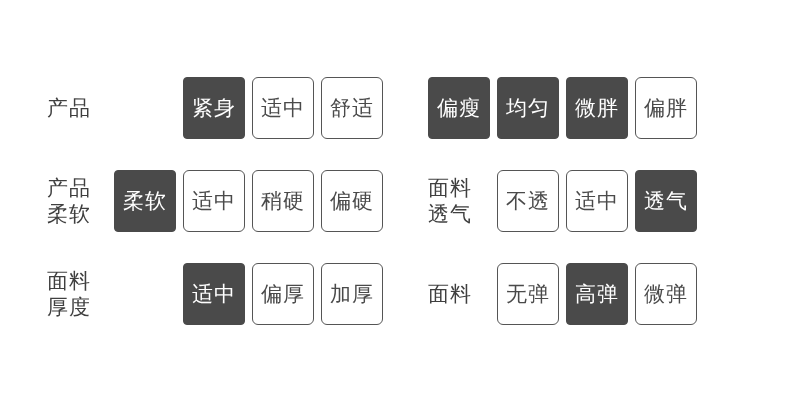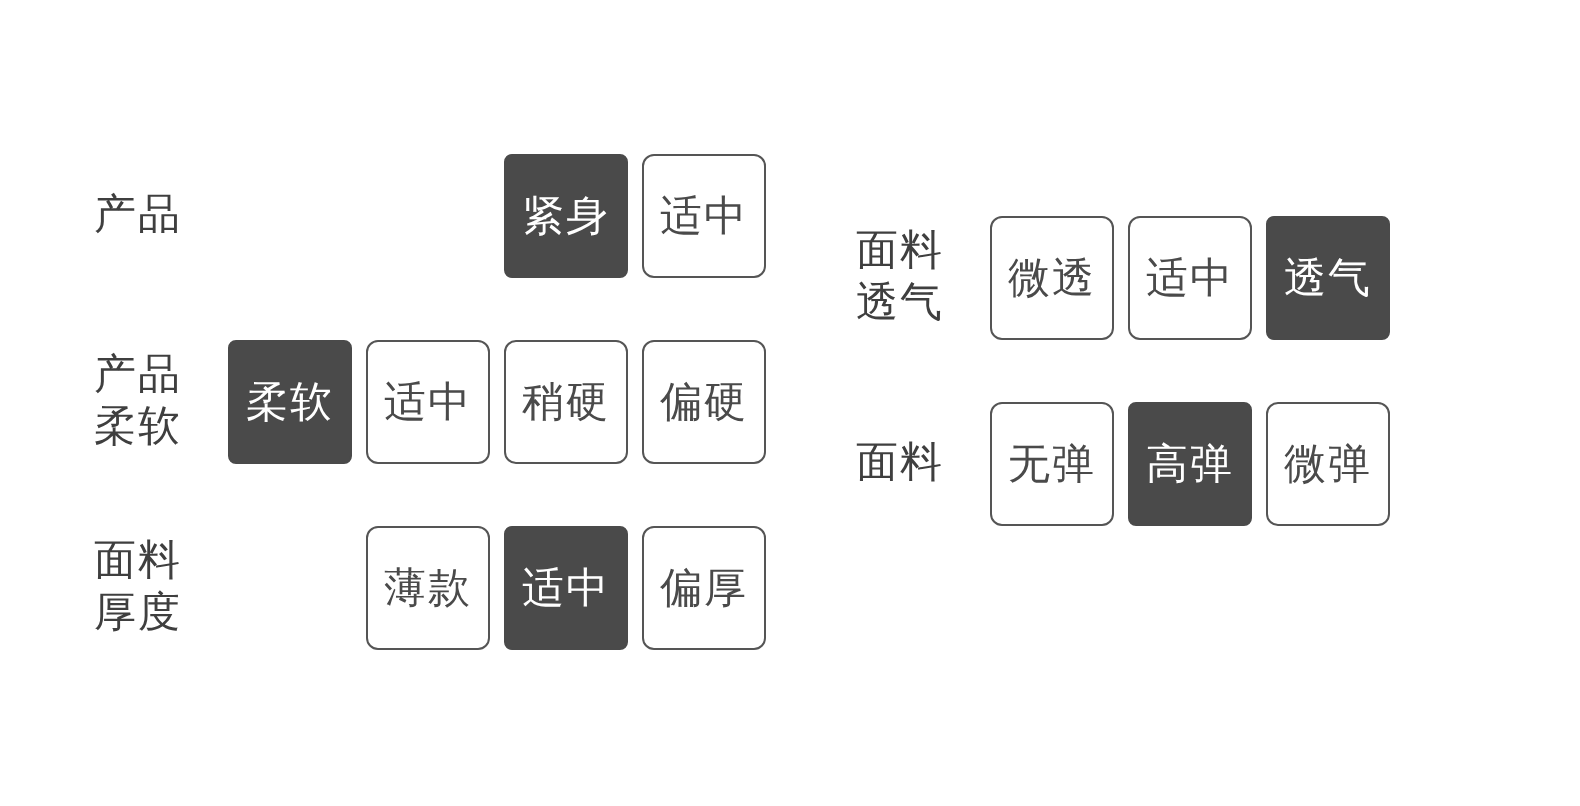--- a/index.html
+++ b/index.html
@@ -51,20 +51,21 @@
 
   <div class="column">
 
     <div class="group">
       <div class="group-label">
         <span>产品</span>
       </div>
       <div class="options">
         <div class="chip selected">紧身</div>
         <div class="chip">适中</div>
+        <div class="chip">舒适</div>
       </div>
     </div>
 
     <div class="group">
       <div class="group-label">
         <span>产品</span>
         <span>柔软</span>
       </div>
       <div class="options">
         <div class="chip selected">柔软</div>
@@ -73,40 +74,46 @@
         <div class="chip">偏硬</div>
       </div>
     </div>
 
     <div class="group">
       <div class="group-label">
         <span>面料</span>
         <span>厚度</span>
       </div>
       <div class="options">
-        <div class="chip">薄款</div>
         <div class="chip selected">适中</div>
         <div class="chip">偏厚</div>
+        <div class="chip">加厚</div>
       </div>
     </div>
 
   </div>
 
   <div class="column">
 
     <div class="group">
+      <div class="options">
+        <div class="chip selected">偏瘦</div>
+        <div class="chip selected">均匀</div>
+        <div class="chip selected">微胖</div>
+        <div class="chip">偏胖</div>
+      </div>
     </div>
 
     <div class="group">
       <div class="group-label">
         <span>面料</span>
         <span>透气</span>
       </div>
       <div class="options">
-        <div class="chip">微透</div>
+        <div class="chip">不透</div>
         <div class="chip">适中</div>
         <div class="chip selected">透气</div>
       </div>
     </div>
 
     <div class="group">
       <div class="group-label">
         <span>面料</span>
       </div>
       <div class="options">

